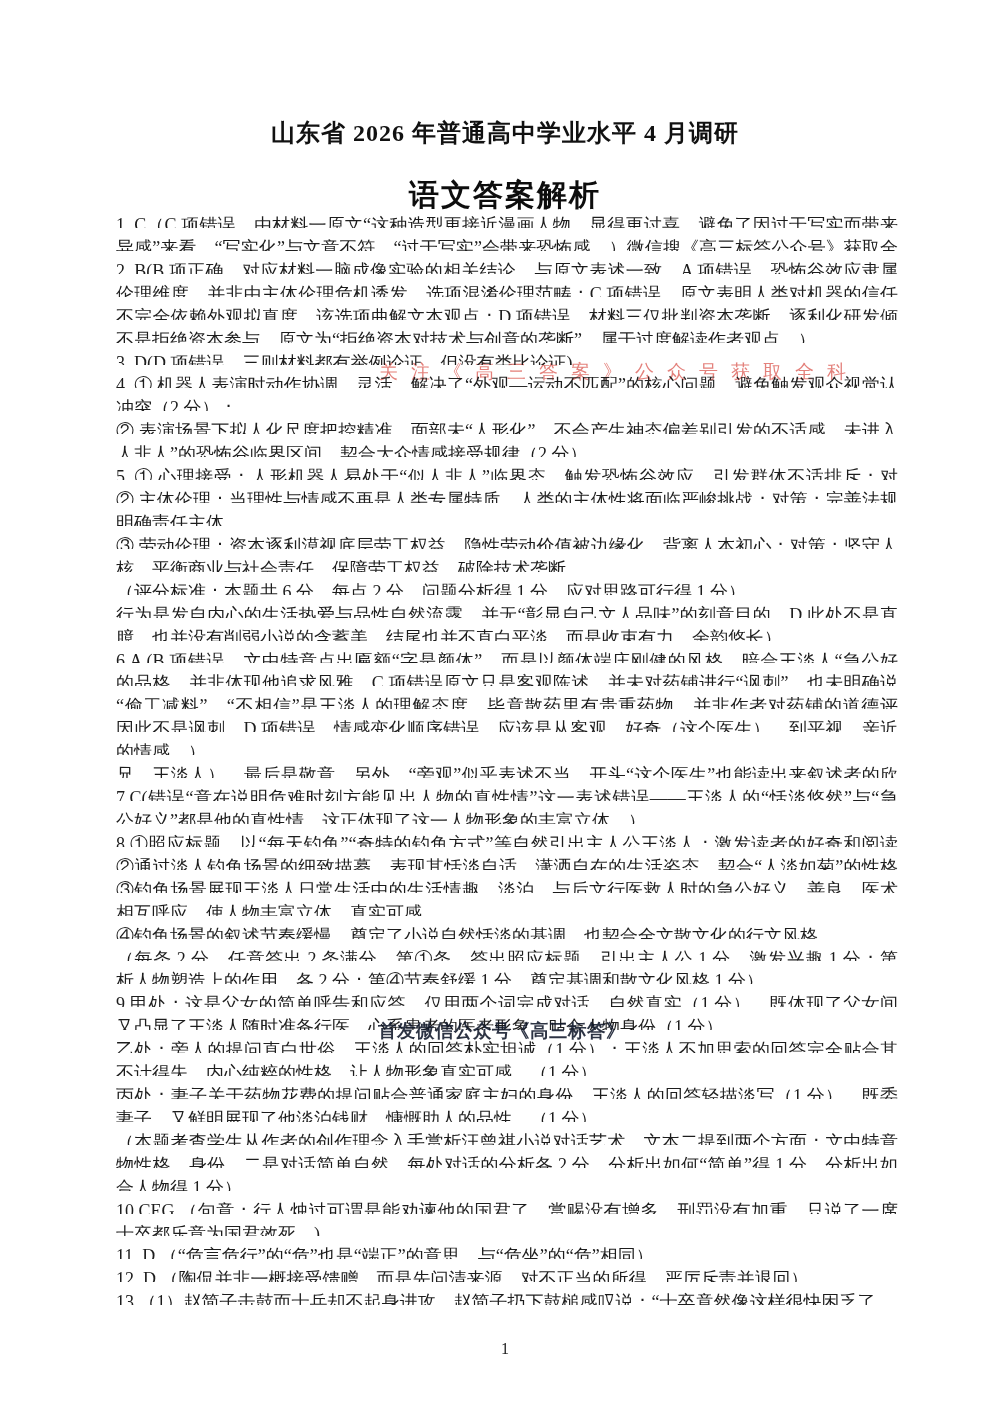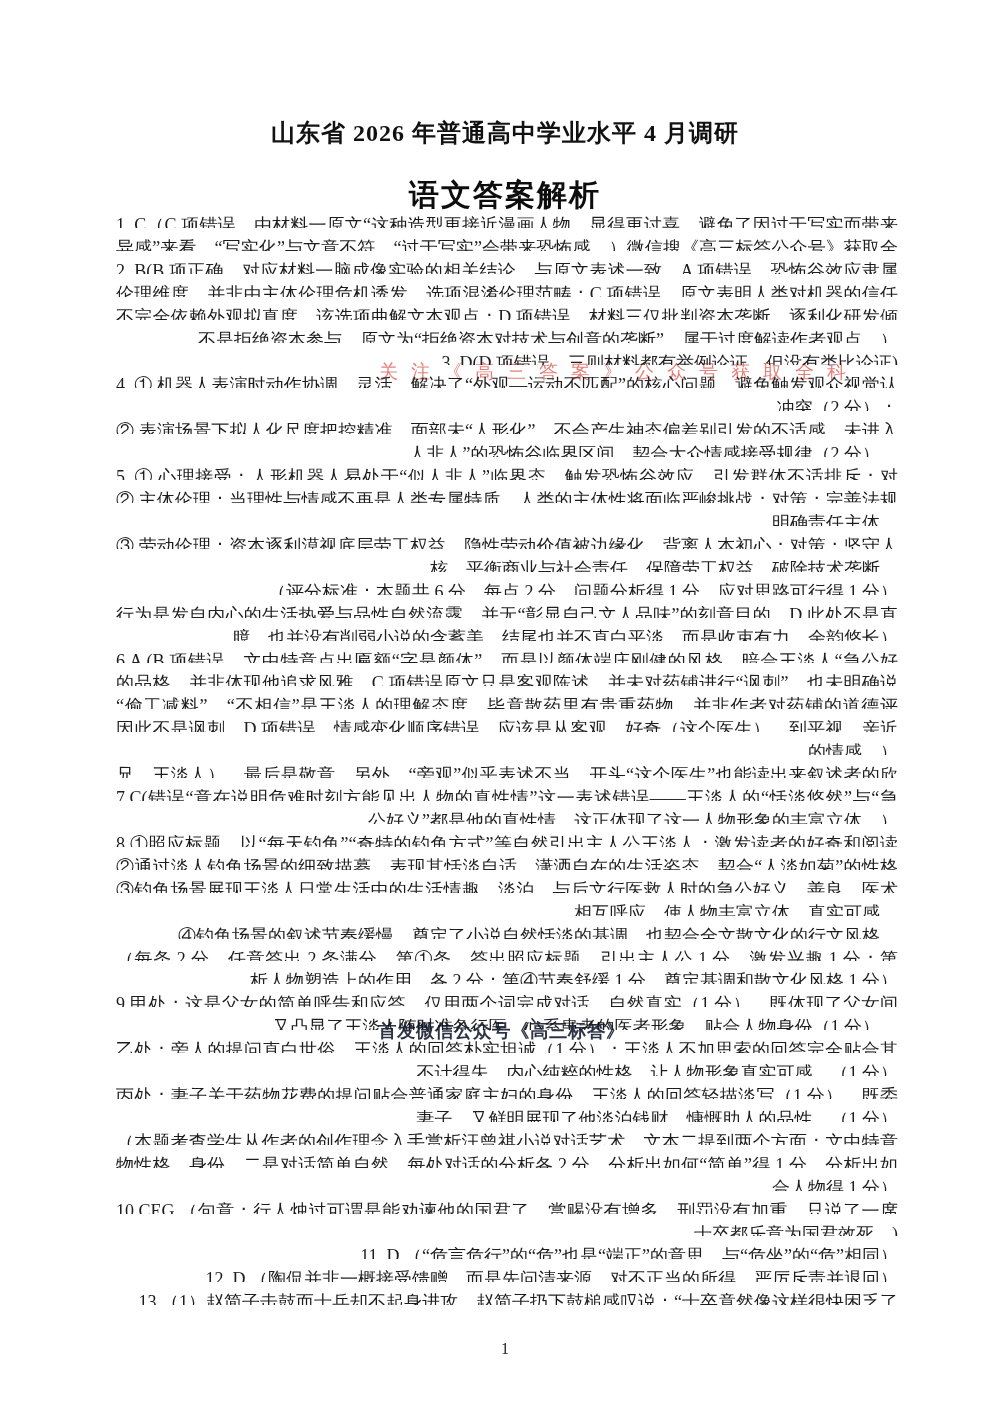--- a/index.html
+++ b/index.html
@@ -28,21 +28,21 @@
     color: #0d0d0d;
   }
   .body-text {
     position: absolute; top: 187px; left: 89px; width: 818px;
     font-size: 18px;
     color: #1d1d1d;
   }
   .line {
     height: 22.93px; line-height: 22.93px;
     overflow: hidden;
-    text-align: right;
+    text-align: left;
   }
   .line.fill {
     text-align: justify;
     text-align-last: justify;
     text-justify: inter-character;
   }
   .wm {
     position: absolute;
     white-space: nowrap;
     opacity: 0.88;

